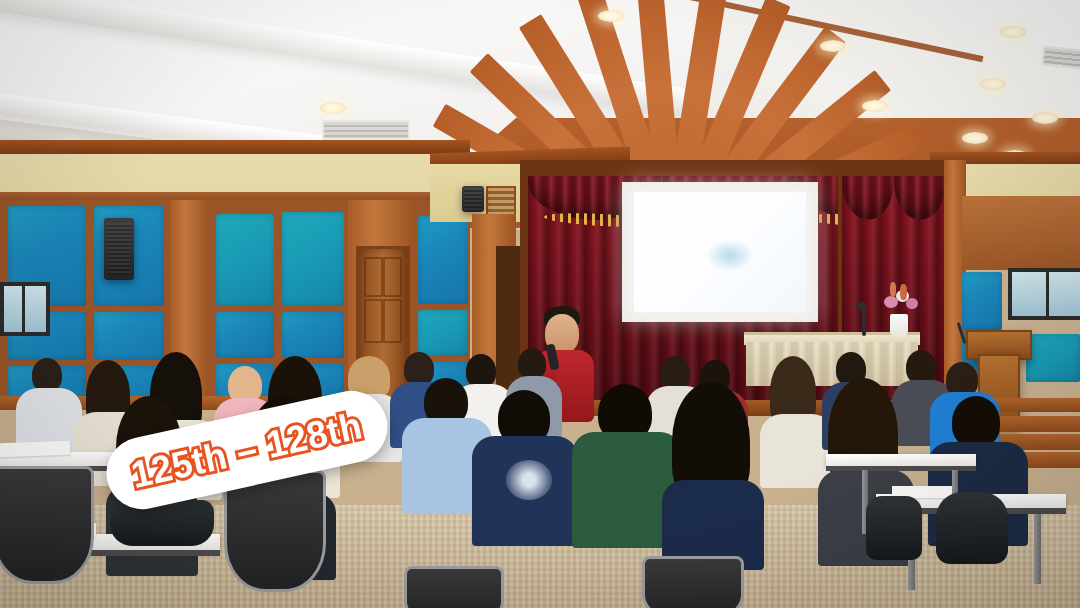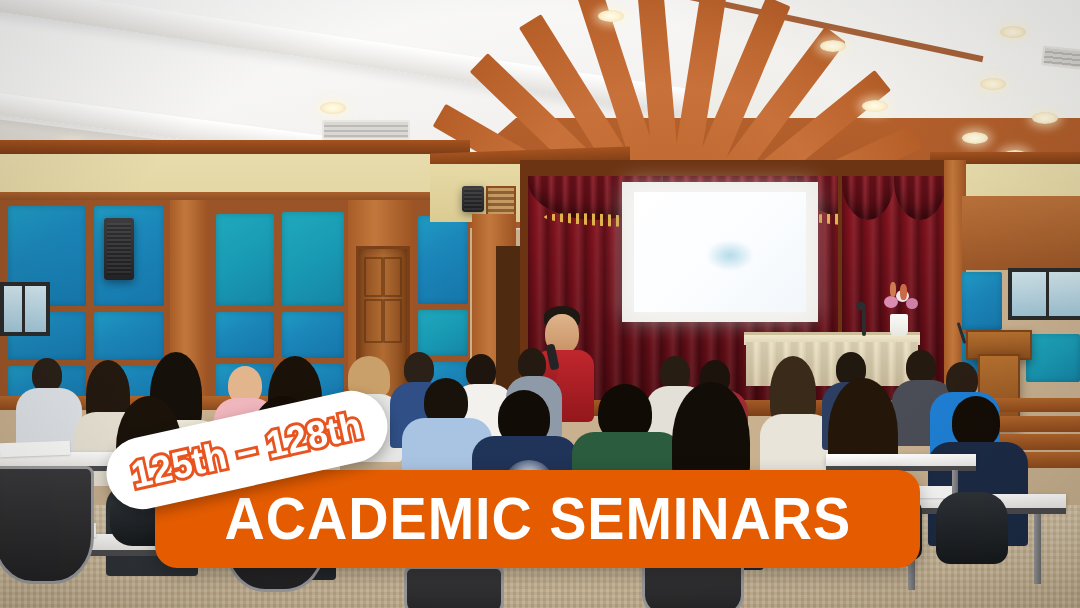--- a/index.html
+++ b/index.html
@@ -440,21 +440,18 @@
   <div class="paper" style="left:892px;top:486px;width:60px;height:12px;"></div>
 
   <div class="bag" style="left:936px;top:492px;width:72px;height:72px;border-radius:26px 26px 14px 14px;"></div>
   <div class="bag" style="left:866px;top:496px;width:56px;height:64px;border-radius:16px 16px 10px 10px;"></div>
 
   <div class="chairback" style="left:642px;top:556px;width:96px;height:60px;"></div>
   <div class="chairback" style="left:404px;top:566px;width:94px;height:54px;"></div>
 
   <div class="vig"></div>
 
-  <div class="banner">
-    <span class="banner-title">ACADEMIC SEMINARS</span>
-  </div>
 
   <div class="badge">
     <span class="badge-text">125th – 128th</span>
   </div>
 
 </div>
 
 </body></html>

